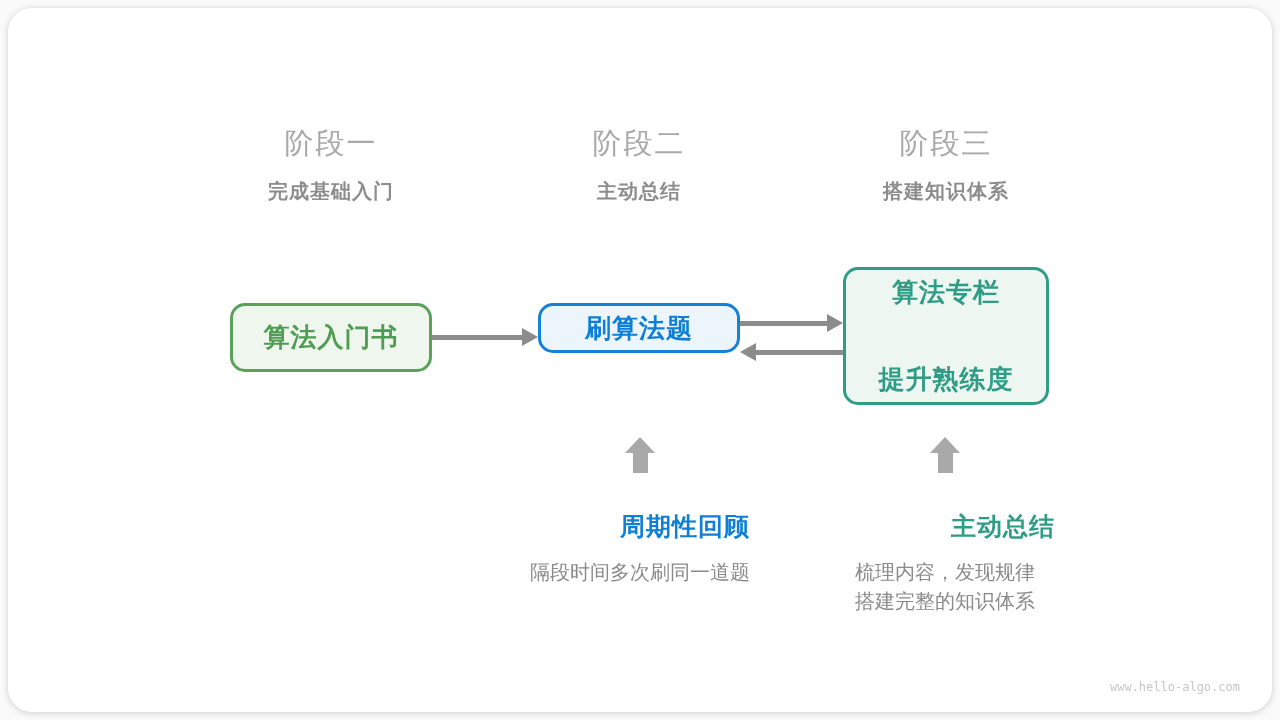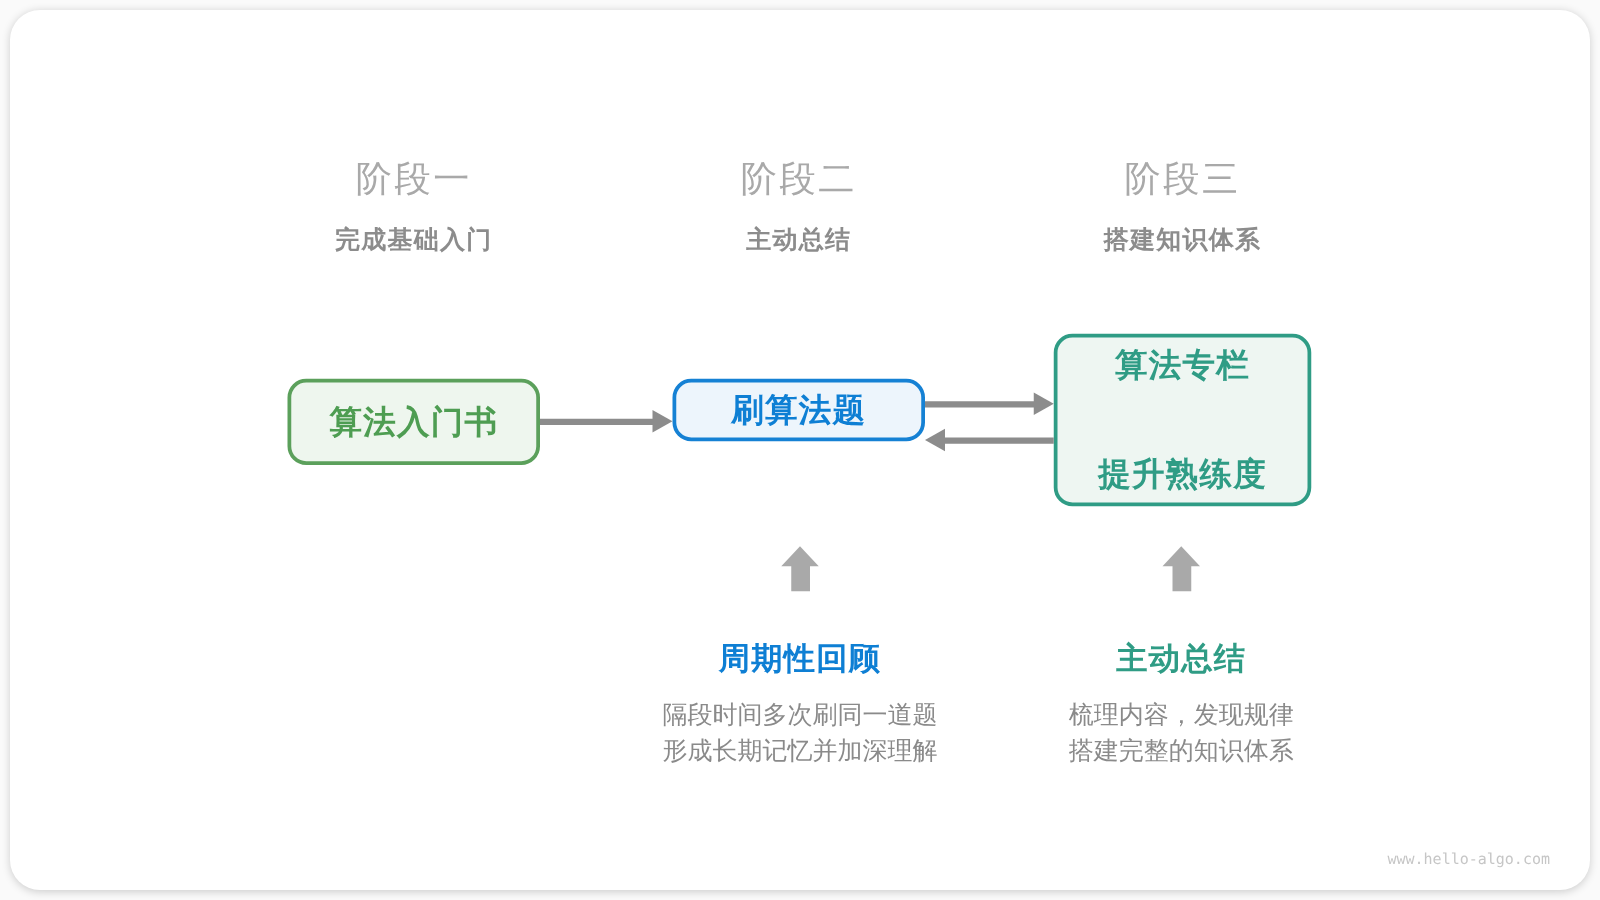--- a/index.html
+++ b/index.html
@@ -85,21 +85,21 @@
     border-right: 15px solid transparent;
     border-bottom: 16px solid var(--up-arrow);
   }
   .up-arrow-stem {
     width: 15px; height: 21px;
     background: var(--up-arrow);
   }
 
   .anno-label {
     width: 220px;
-    text-align: center;
+    text-align: right;
     font-size: 25px;
     font-weight: bold;
     letter-spacing: 1px;
   }
   .anno-label-blue { color: var(--blue-text); }
   .anno-label-teal { color: var(--teal-text); }
 
   .desc {
     width: 330px;
     text-align: center;
@@ -153,21 +153,20 @@
   <div class="up-arrow-stem" style="left:625px; top:444px;"></div>
 
   <div class="up-arrow-tri" style="left:922px; top:429px;"></div>
   <div class="up-arrow-stem" style="left:930px; top:444px;"></div>
 
   <div class="anno-label anno-label-blue" style="left:522px; top:502px;">周期性回顾</div>
   <div class="anno-label anno-label-teal" style="left:827px; top:502px;">主动总结</div>
 
   <div class="desc" style="left:467px; top:550px;">
     <div>隔段时间多次刷同一道题</div>
-    <div>形成长期记忆并加深理解</div>
   </div>
   <div class="desc" style="left:772px; top:550px;">
     <div>梳理内容，发现规律</div>
     <div>搭建完整的知识体系</div>
   </div>
 
   <div class="watermark" style="right:32px; top:672px;">www.hello-algo.com</div>
 
 </div>
 

